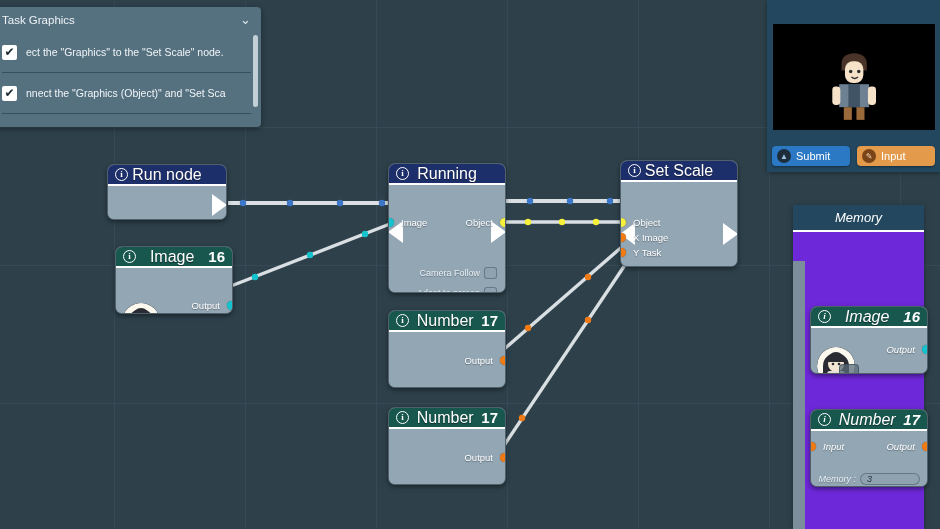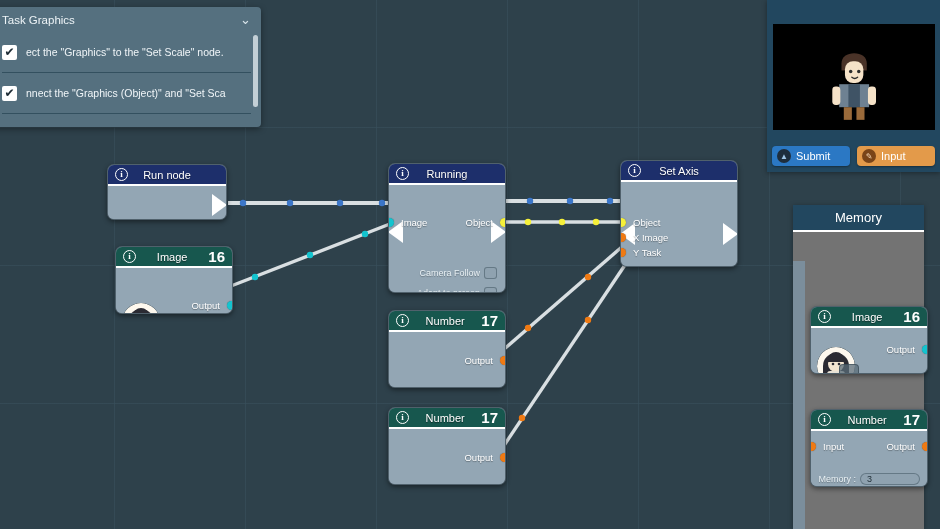--- a/index.html
+++ b/index.html
@@ -36,21 +36,21 @@
     height: 19px;
     display: flex; align-items: center;
     padding: 0 7px;
     color: #fff;
     font-size: 11.5px;
     position: relative;
   }
   .node-hd.blue { background: #1d2f6b; }
   .node-hd.green { background: #17574e; }
   .node-hd .hd-title {
-    flex: 1; text-align: center; font-size: 11px;
+    flex: 1; text-align: center; font-size: 16px;
     text-shadow: 0 1px 1px rgba(0,0,0,0.5);
   }
   .node-hd .hd-num { font-size: 15px; font-weight: bold; }
   .info-ic {
     width: 13px; height: 13px; border-radius: 50%;
     border: 1.6px solid #fff;
     display: flex; align-items: center; justify-content: center;
     font-size: 9px; font-weight: bold; line-height: 1; color: #fff;
     flex-shrink: 0; font-family: "Liberation Serif", serif;
   }
@@ -189,22 +189,23 @@
     display: flex; align-items: center; justify-content: center;
     font-size: 8px; flex-shrink: 0;
   }
   .rbtn.submit .rbtn-ic { background: #1e2d3c; color: #9fc4e4; }
   .rbtn.clear  .rbtn-ic { background: #7a4418; color: #f4d6b5; }
 
   
   #memory-panel {
     position: absolute; left: 793px; top: 205px;
     width: 131px; height: 324px;
-    background: #737373;
+    background: #6d28d9;
     box-shadow: 0 1px 5px rgba(0,0,0,0.35);
+    font-style: italic;
   }
   #memory-hd {
     height: 27px; background: #22475f;
     display: flex; align-items: center; justify-content: center;
     color: #fff; font-size: 13px;
     border-bottom: 2px solid #fff;
   }
   #mem-body { position: relative; padding: 0; }
   #mem-scroll {
     position: absolute; left: 0; top: 29px; width: 12px; height: 295px;
@@ -317,21 +318,21 @@
         <span class="field-lbl">Adapt to screen</span>
         <span class="chk-box"></span>
       </div>
 
     </div>
   </div>
 
   <div class="node" style="left:620px; top:160px; width:118px; height:107px;">
     <div class="node-hd blue">
       <span class="info-ic">i</span>
-      <span class="hd-title">Set Axis</span>
+      <span class="hd-title">Set Scale</span>
       <span style="width:13px"></span>
     </div>
     <div class="node-sep"></div>
     <div class="node-bd" style="height:86px;">
       <span class="tri left" style="left:-1px; top:8px;"></span>
       <span class="tri right" style="right:-1px; top:8px;"></span>
 
       <div class="port-row" style="margin-top:33px;">
         <span class="dot l yellow" style="top:3px;"></span>
         <span class="lbl-l">Object</span>

